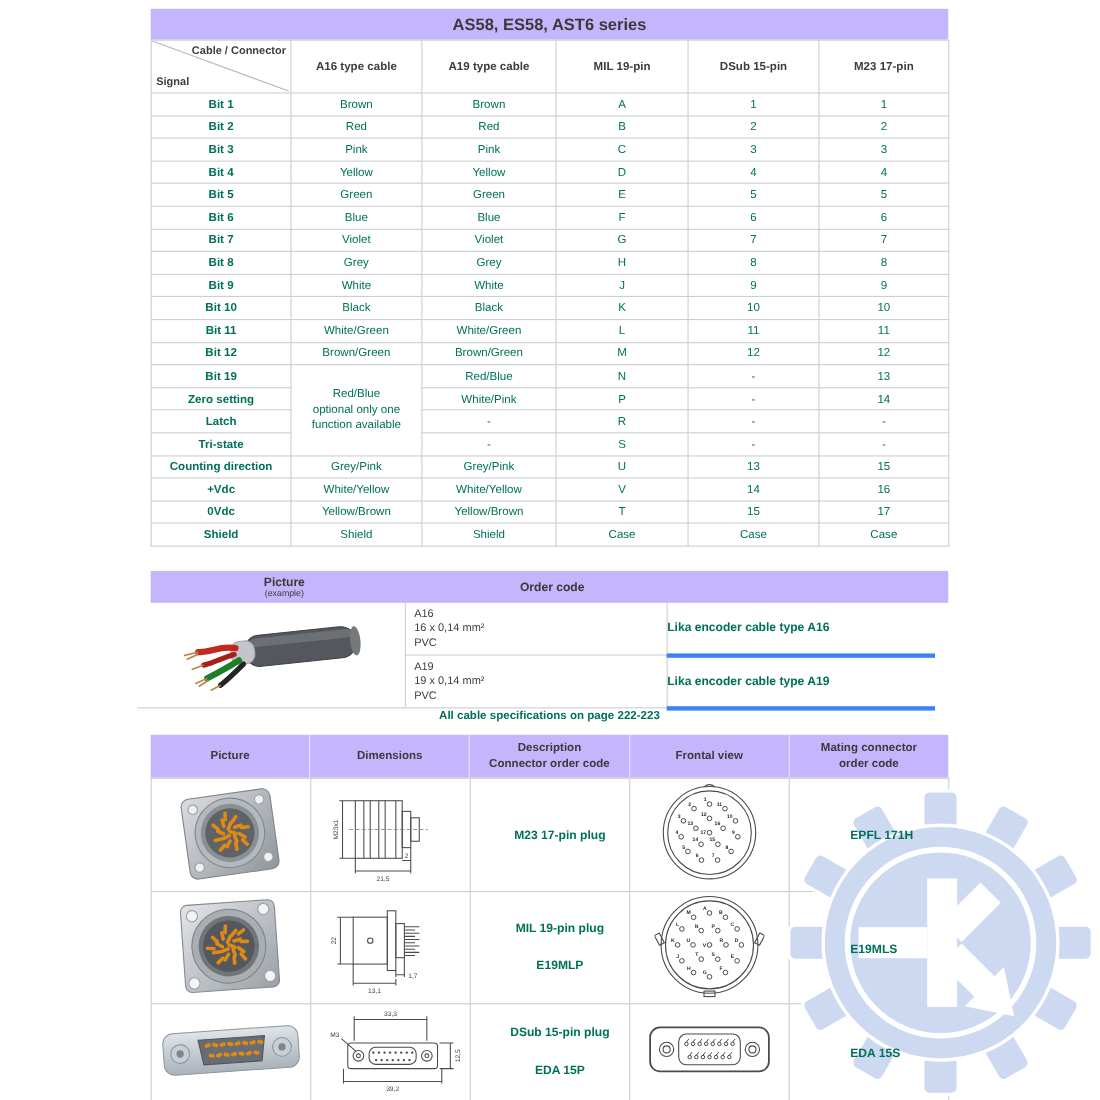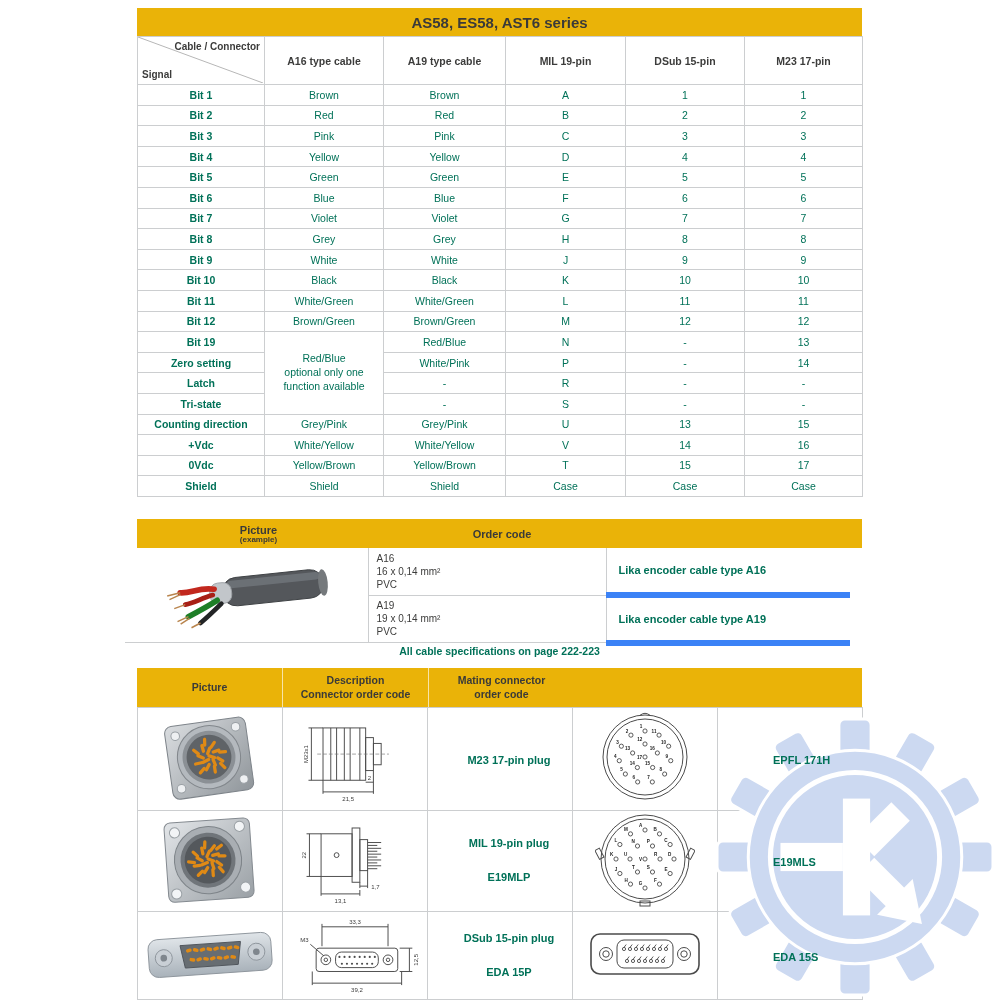--- a/index.html
+++ b/index.html
@@ -1,18 +1,18 @@
 <!DOCTYPE html>
 <html><head>
 <meta charset="utf-8">
 <style>
   html,body{margin:0;padding:0;background:#fff;}
   body{width:1000px;height:1000px;position:relative;overflow:hidden;
        font-family:"Liberation Sans", sans-serif;color:#3c3c3b;}
-  .bar{position:absolute;background:#eab308;display:flex;align-items:center;justify-content:center;}
+  .bar{position:absolute;background:#c4b5fd;display:flex;align-items:center;justify-content:center;}
   #title-bar{left:137px;top:8px;width:725px;height:28px;font-weight:bold;font-size:15px;color:#3a3a39;}
 
   
   table{border-collapse:collapse;table-layout:fixed;}
   #signal-table{position:absolute;left:137px;top:36px;width:725px;}
   #signal-table th,#signal-table td{border:1px solid #ccced0;font-size:10.5px;text-align:center;padding:0;overflow:hidden;}
   #signal-table thead tr{height:48px;}
   #signal-table tbody tr{height:20.6px;}
   #signal-table th{color:#3c3c3b;font-weight:bold;margin-top:19px;}
   #signal-table td{color:#007158;}
@@ -20,27 +20,27 @@
   #signal-table td.merged{line-height:1.3;font-size:10.5px;}
   th.corner{position:relative;padding:0;}
   th.corner svg{position:absolute;left:0;top:0;}
   .corner-top{position:absolute;right:4px;top:4px;font-size:10px;font-weight:bold;}
   .corner-bottom{position:absolute;left:4px;bottom:4px;font-size:10px;font-weight:bold;}
 
   
   #cable-header{left:137px;top:519px;width:725px;height:29px;justify-content:flex-start;}
   #cable-header .hcell{display:flex;flex-direction:column;align-items:center;justify-content:center;font-weight:bold;font-size:11px;color:#3a3a39;height:100%;}
   #cable-header .c1{width:243px;} #cable-header .c2{width:238px;} #cable-header .c3{width:244px;}
-  #cable-header .sub{font-size:8px;font-weight:bold;margin-top:-1px;text-align:right;}
+  #cable-header .sub{font-size:8px;font-weight:normal;margin-top:-1px;text-align:right;}
   #cable-table{position:absolute;left:125px;top:548px;width:725px;}
   #cable-table tr{height:46px;}
   #cable-table td{padding:0;vertical-align:middle;}
   #cable-table td.pic{border-bottom:1px solid #ccced0;text-align:center;}
   #cable-table td.ctype{border-left:1px solid #ccced0;border-bottom:1px solid #ccced0;font-size:10px;color:#3c3c3b;padding-left:8px;line-height:1.32;}
-  #cable-table td.order{border-left:1px solid #ccced0;border-bottom:6px solid #3b82f6;font-size:11px;font-weight:bold;color:#007158;padding-left:12px;}
+  #cable-table td.order{border-left:1px solid #ccced0;border-bottom:4px solid #3b82f6;font-size:11px;font-weight:bold;color:#007158;padding-left:0;}
   #cable-note{position:absolute;left:137px;top:645px;width:725px;text-align:center;font-size:10.5px;font-weight:bold;color:#007158;}
 
   
   #conn-header{left:137px;top:668px;width:725px;height:39px;justify-content:flex-start;}
   #conn-header .hcell{width:145px;height:100%;display:flex;flex-direction:column;align-items:center;justify-content:center;font-weight:bold;font-size:10.5px;color:#3a3a39;line-height:1.25;text-align:center;}
   #conn-header .hcell + .hcell{border-left:1px solid rgba(255,255,255,.65);}
   #conn-table{position:absolute;left:137px;top:707px;width:725px;}
   #conn-table td{border:1px solid #ccced0;padding:0;text-align:center;vertical-align:middle;}
   #conn-table tr.r1{height:103px;} #conn-table tr.r2{height:100px;} #conn-table tr.r3{height:88px;}
   #conn-table td.desc{text-align:center;padding-left:18px;}
@@ -305,22 +305,28 @@
   </tr>
 </tbody>
   </table>
 <div id="cable-note">All cable specifications on page 222-223</div>
 
 <div id="conn-header" class="bar">
   <div class="hcell">
       <div>Picture</div>
     </div>
   <div class="hcell">
+      <div>Dimensions</div>
+    </div>
+  <div class="hcell">
       <div>Description</div>
       <div>Connector order code</div>
+    </div>
+  <div class="hcell">
+      <div>Frontal view</div>
     </div>
   <div class="hcell">
       <div>Mating connector</div>
       <div>order code</div>
     </div>
 </div>
 
 <table id="conn-table">
   <colgroup>
       <col style="width:145px">

